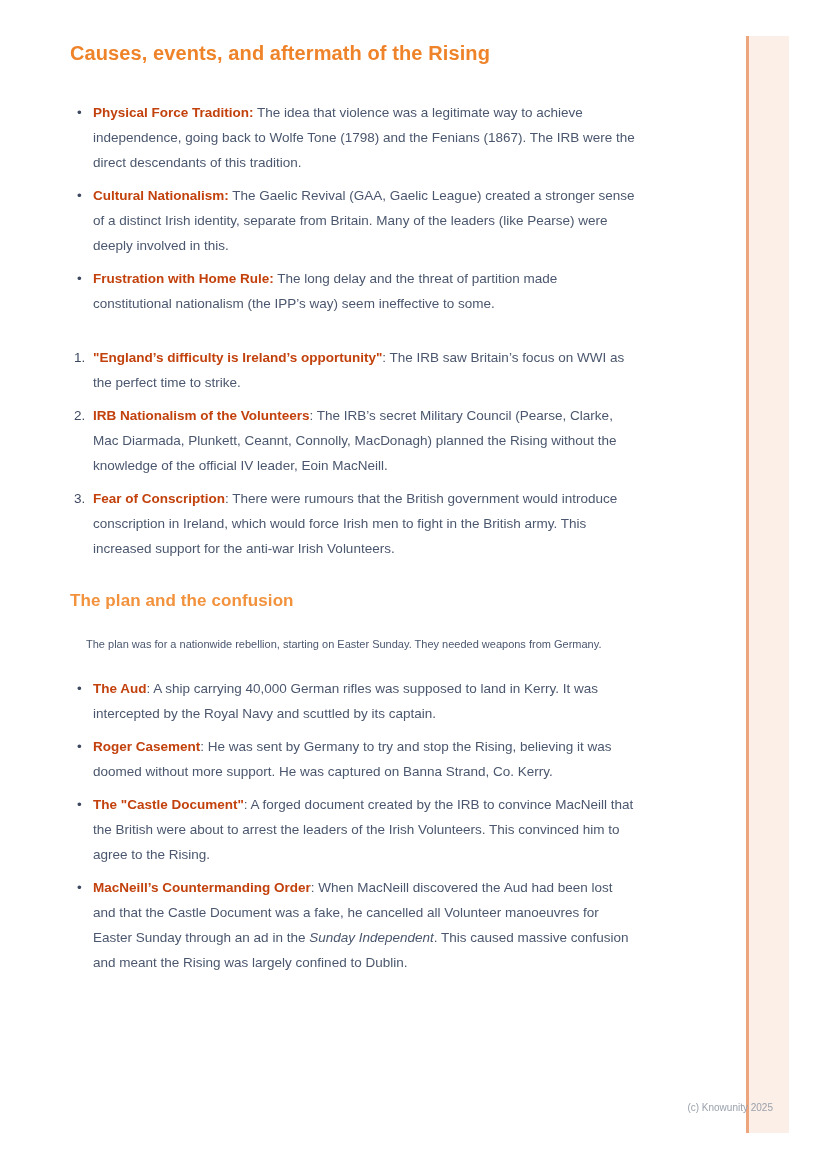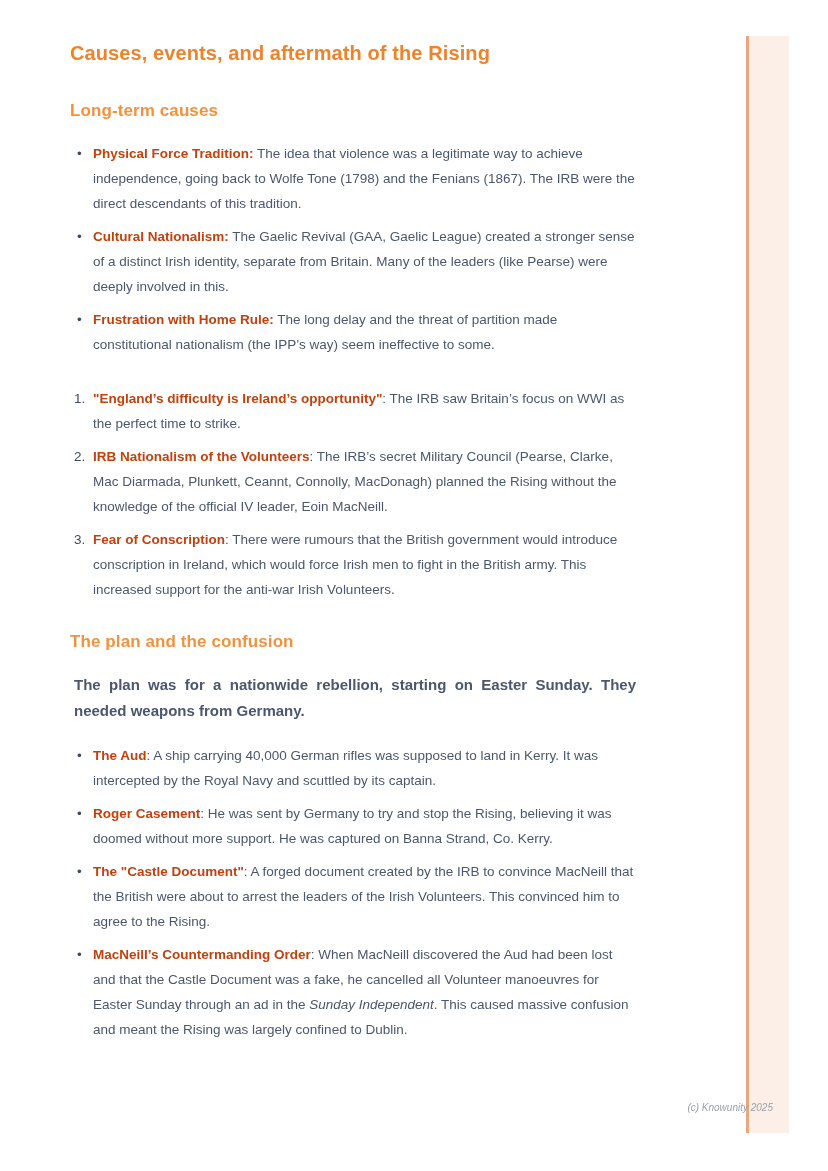--- a/index.html
+++ b/index.html
@@ -55,57 +55,54 @@
     padding-left: 7px;
   }
   .marker.num { padding-left: 4px; }
   .li-text { flex: 1; }
   .b {
     font-weight: 700;
     color: #c2410c;
   }
   .it { font-style: italic; }
   p.intro {
-    font-size: 15px;
+    font-size: 11px;
     line-height: 26px;
     color: #4b576e;
     text-align: justify;
-    margin: 0 0 19px 4px;
-    font-weight: bold;
+    margin: 0 0 19px 16px;
   }
   .accent-bar {
     position: absolute;
     left: 746px;
     top: 36px;
     width: 43px;
     height: 1097px;
     background: #fcefe7;
     border-left: 3px solid #eda57e;
   }
   .footer-credit {
     position: absolute;
     top: 1101px;
     right: 55px;
     font-size: 10px;
     line-height: 13px;
     color: #9aa1ac;
-    font-style: italic;
   }
 </style>
 </head>
 <body>
 
 <div class="page">
 
   <div class="content">
 
     <h1 class="doc-title">Causes, events, and aftermath of the Rising</h1>
 
     <section>
-      <h2 class="section-heading">Long-term causes</h2>
       <ul class="items">
         <li>
           <span class="marker">•</span>
           <span class="li-text"><span class="b">Physical Force Tradition:</span><span> The idea that violence was a legitimate way to achieve independence, going back to Wolfe Tone (1798) and the Fenians (1867). The IRB were the direct descendants of this tradition.</span></span>
         </li>
         <li>
           <span class="marker">•</span>
           <span class="li-text"><span class="b">Cultural Nationalism:</span><span> The Gaelic Revival (GAA, Gaelic League) created a stronger sense of a distinct Irish identity, separate from Britain. Many of the leaders (like Pearse) were deeply involved in this.</span></span>
         </li>
         <li>

